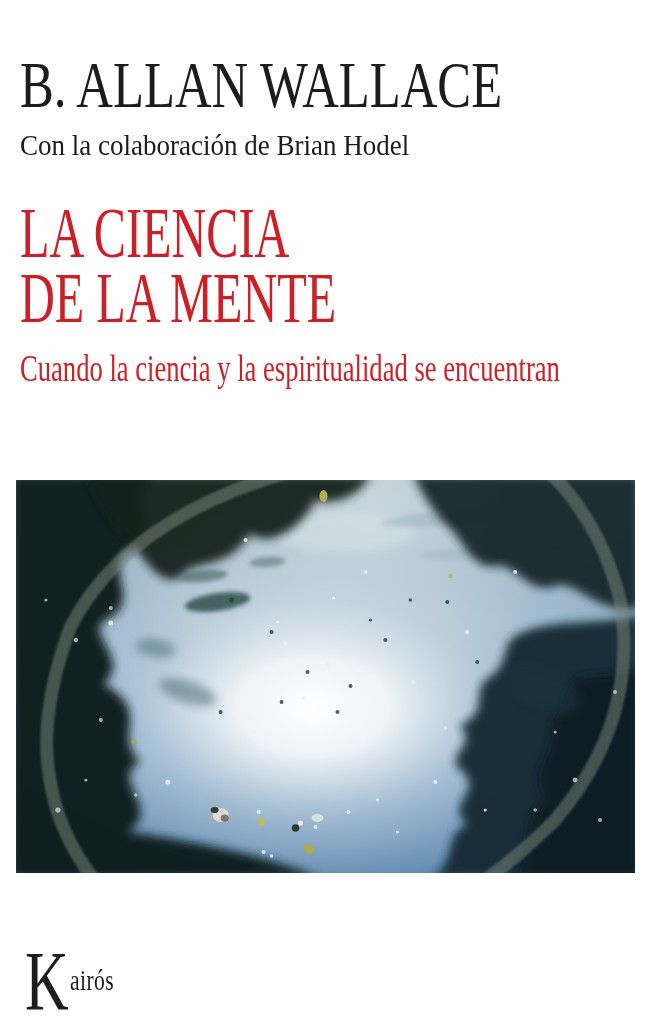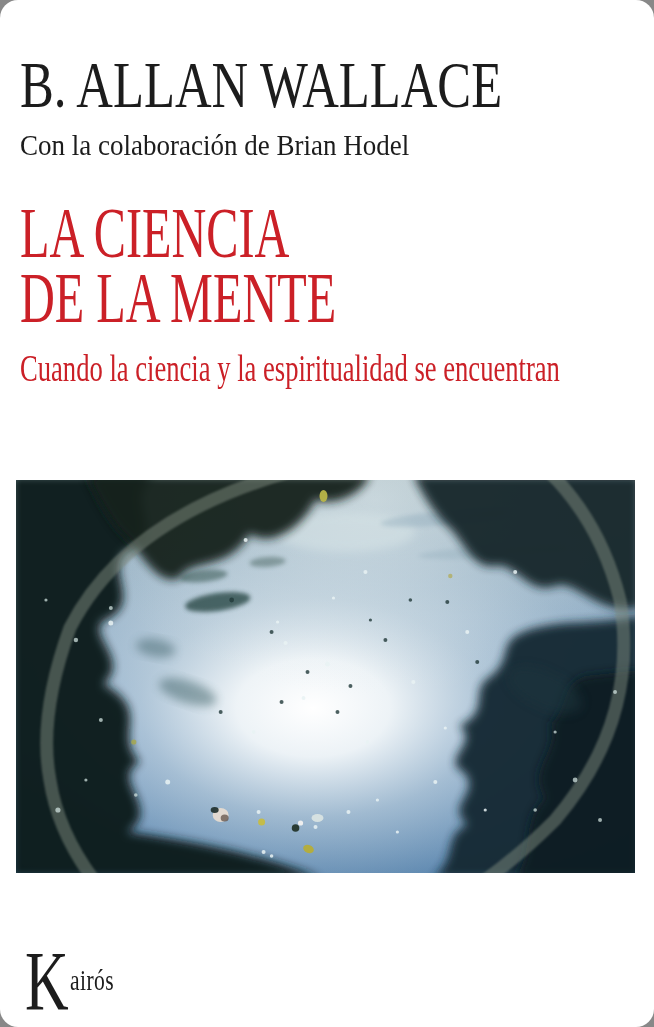--- a/index.html
+++ b/index.html
@@ -2,21 +2,20 @@
 <html style="--title-red: #cb2027; --text-black: #1c1c1c; --page-bg: #ffffff;"><head>
 <meta charset="utf-8">
 <style>
   html,body{margin:0;padding:0;background:#888;}
   .cover{
     position:relative;
     width:654px;height:1027px;
     background:var(--page-bg,#ffffff);
     overflow:hidden;
     font-family:"Liberation Serif", serif;
-    border-radius:18px;
   }
   .author{
     position:absolute;left:20px;top:53px;
     font-size:65px;line-height:1;white-space:nowrap;
     color:var(--text-black,#1c1c1c);
     transform:scaleX(0.78);transform-origin:left top;
   }
   .collab{
     position:absolute;left:20px;top:127px;
     font-size:30px;line-height:1.2;white-space:nowrap;

